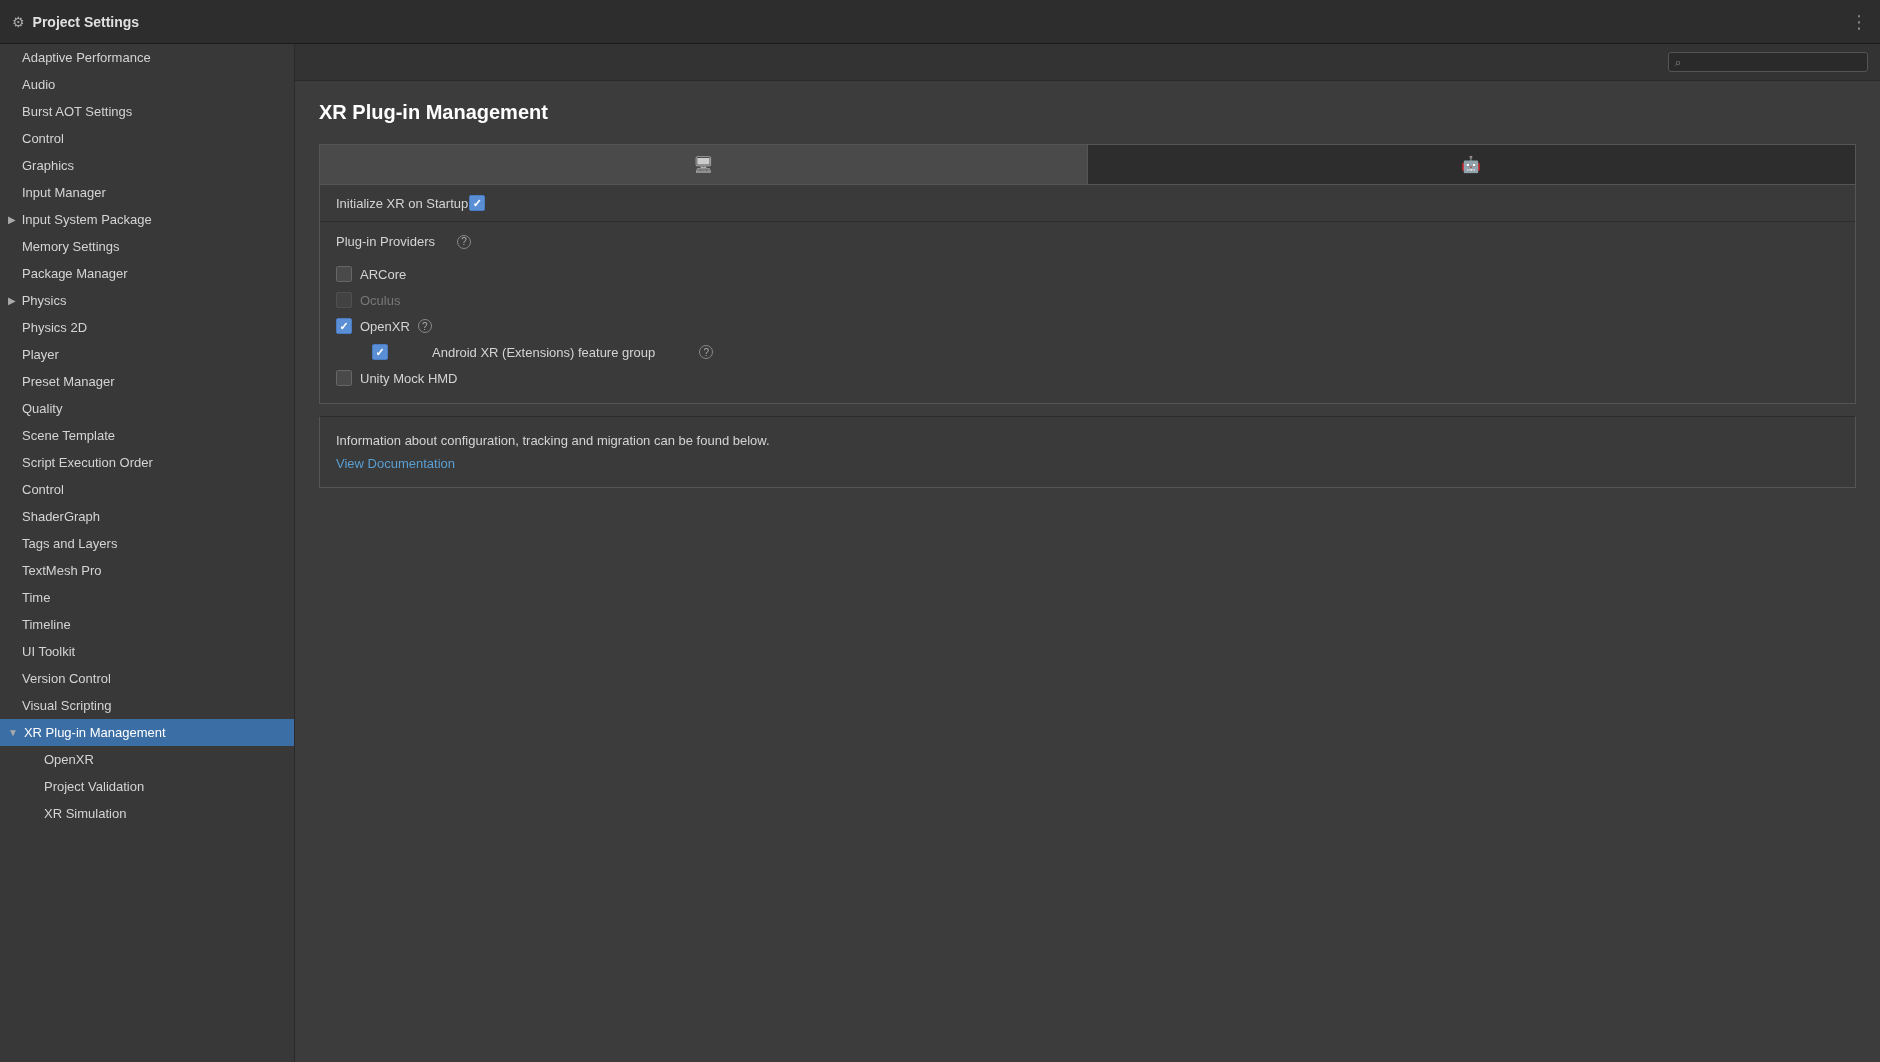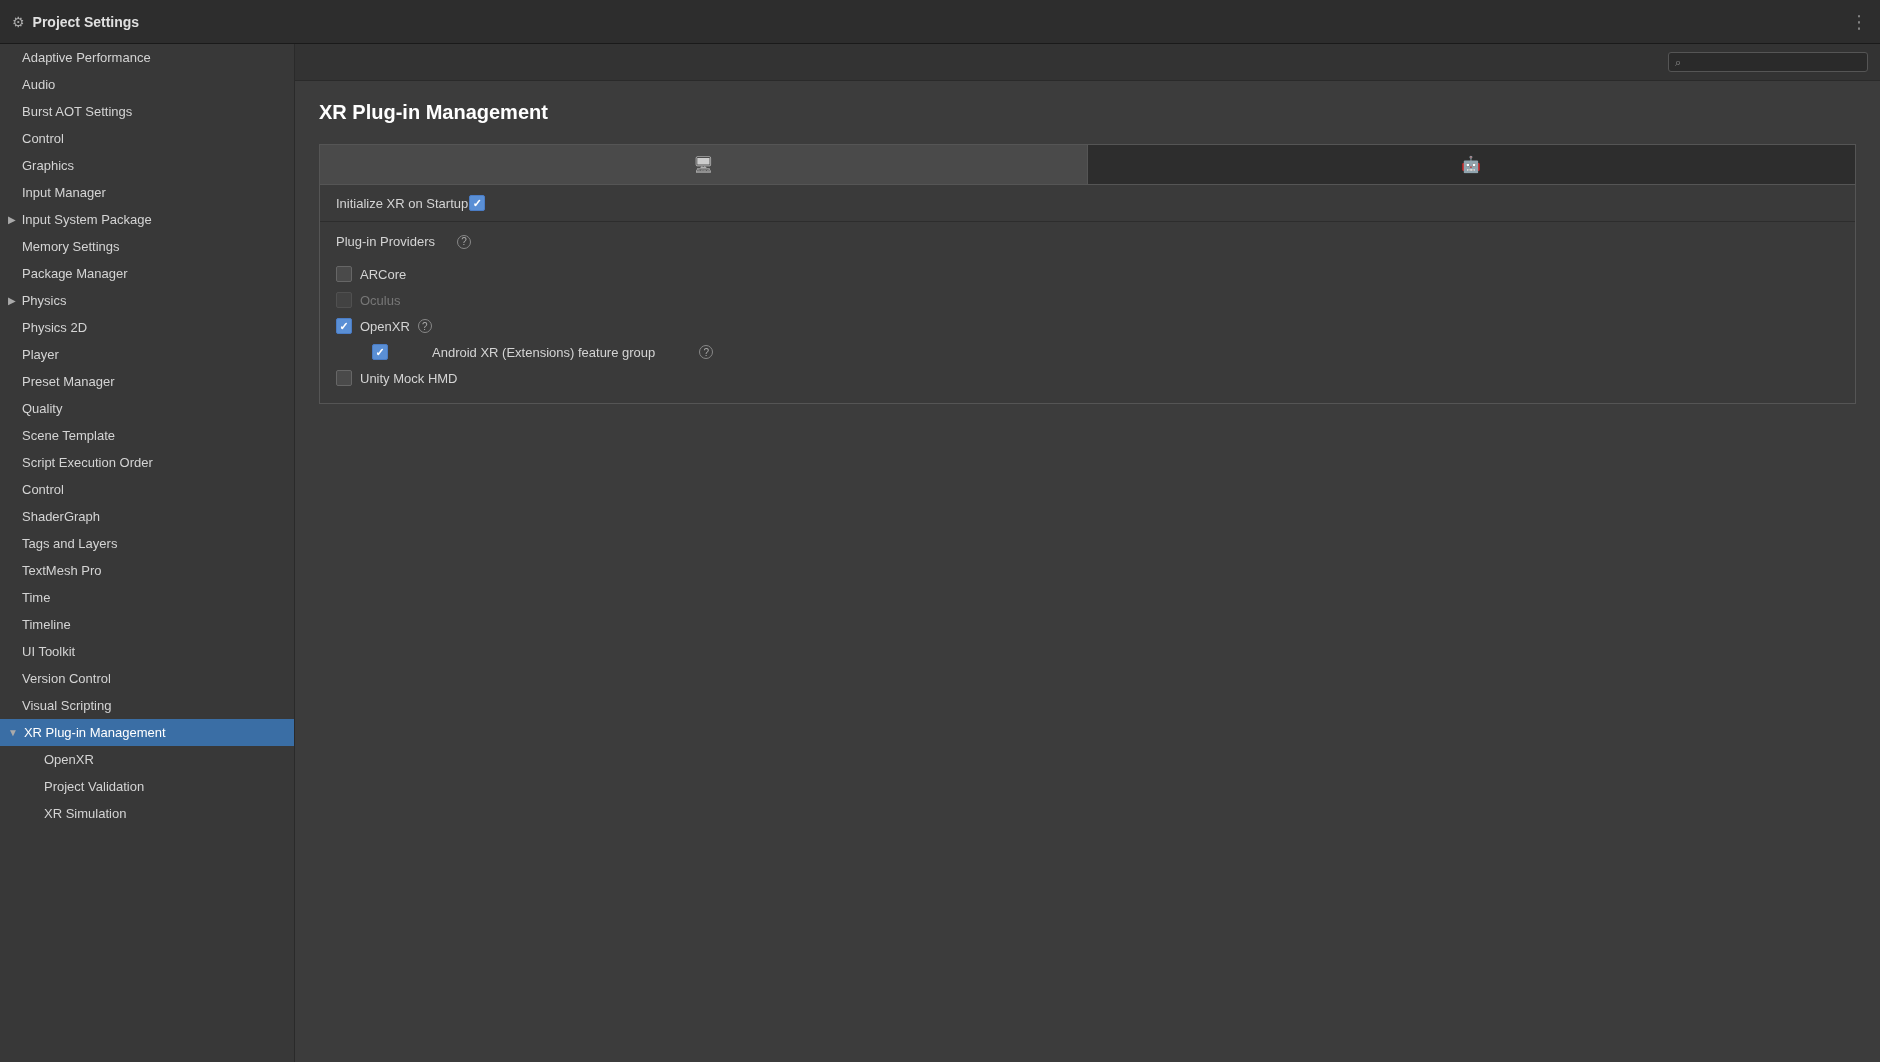--- a/index.html
+++ b/index.html
@@ -442,16 +442,20 @@
           </div>
 
           <div class="provider-item">
             <div class="checkbox-unchecked"></div>
             <span class="provider-label">Unity Mock HMD</span>
           </div>
 
         </div>
       </div>
 
+      <div class="info-section">
+        <p class="info-text">Information about configuration, tracking and migration can be found below.</p>
+        <a class="info-link" href="#">View Documentation</a>
+      </div>
 
     </div>
   </div>
 </div>
 
 </body></html>

